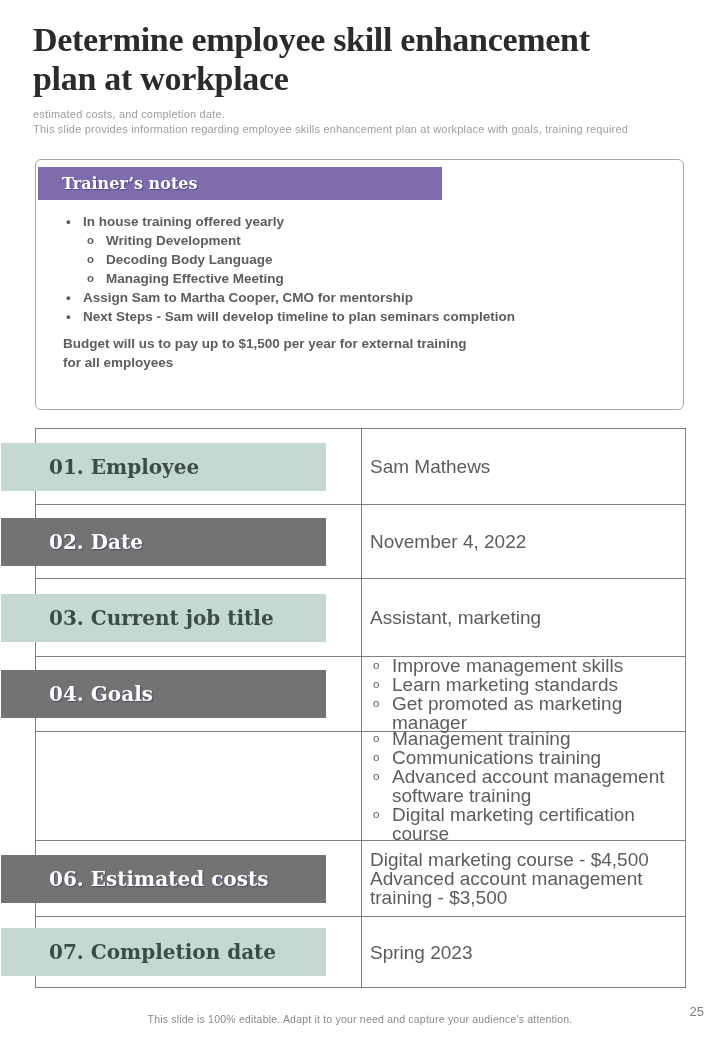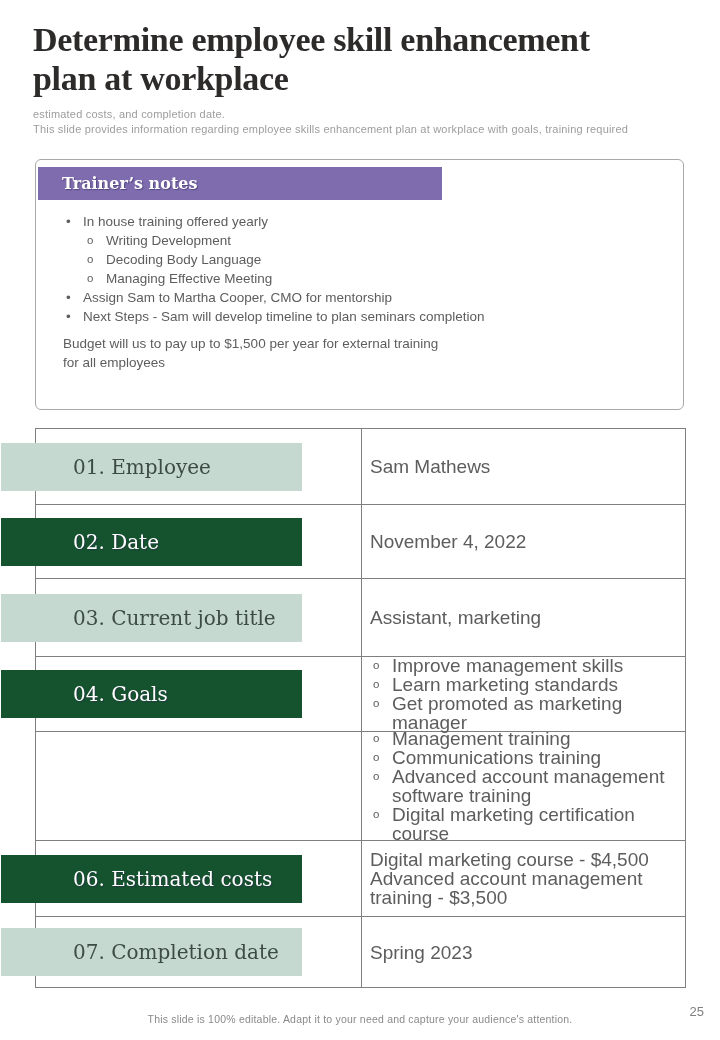--- a/index.html
+++ b/index.html
@@ -13,41 +13,41 @@
   .subtitle{position:absolute;left:33px;top:107px;width:660px;
             font-size:11px;line-height:15px;color:#9d9d9d;letter-spacing:0.2px;}
 
   
   .notes-box{position:absolute;left:35px;top:159px;width:649px;height:251px;
              border:1px solid #a8a8a8;border-radius:6px;background:#fff;box-sizing:border-box;}
   .notes-banner{position:absolute;left:2px;top:7px;width:404px;height:33px;background:#7e6cae;
                 color:#ffffff;font-family:"DejaVu Serif","Liberation Serif",serif;font-weight:700;
                 font-size:16px;line-height:33px;padding-left:24px;box-sizing:border-box;
                 text-shadow:1px 1px 1px rgba(50,40,85,0.55);}
-  .notes-flow{position:absolute;left:0;top:0;right:6px;padding-top:52px;}
+  .notes-flow{position:absolute;left:0;top:0;right:6px;padding-top:52px;font-weight:bold;}
   .nitem{position:relative;font-size:13.5px;line-height:19px;color:#5d5d5d;}
   .n1{padding-left:47px;padding-right:55px;}
   .n1::before{content:"\2022";position:absolute;left:30px;color:#5d5d5d;}
   .n2{padding-left:70px;}
   .n2::before{content:"o";position:absolute;left:51px;font-size:11.5px;color:#5d5d5d;}
   .budget{margin-top:8px;padding-left:27px;font-size:13.5px;line-height:19px;color:#5d5d5d;}
 
   
   .ptable{position:absolute;left:35px;top:428px;width:651px;height:560px;
           border:1px solid #7f7f7f;box-sizing:border-box;}
   .trow{position:relative;border-bottom:1px solid #7f7f7f;box-sizing:border-box;}
   .trow:last-child{border-bottom:none;}
   .vcell{position:absolute;left:325px;right:0;top:0;bottom:0;border-left:1px solid #7f7f7f;
          display:flex;flex-direction:column;justify-content:center;
          padding:4px 8px 4px 8px;box-sizing:border-box;}
-  .banner{position:absolute;left:-35px;width:301px;height:48px;top:50%;transform:translateY(-50%);
-          display:flex;align-items:center;padding-left:72px;box-sizing:border-box;
-          font-family:"DejaVu Serif","Liberation Serif",serif;font-weight:400;font-size:20px;}
+  .banner{position:absolute;left:-35px;width:325px;height:48px;top:50%;transform:translateY(-50%);
+          display:flex;align-items:center;padding-left:48px;box-sizing:border-box;
+          font-family:"DejaVu Serif","Liberation Serif",serif;font-weight:700;font-size:20px;}
   .banner.green{background:#c5d9d1;color:#3d4b46;}
-  .banner.purple{background:#14532d;color:#ffffff;text-shadow:1px 1px 1px rgba(50,40,85,0.55);}
+  .banner.purple{background:#737373;color:#ffffff;text-shadow:1px 1px 1px rgba(50,40,85,0.55);}
   .vitem{position:relative;font-size:19px;line-height:19px;color:#5d5d5d;}
   .vitem.b{padding-left:22px;}
   .vitem.b::before{content:"o";position:absolute;left:3px;font-size:11.5px;color:#5d5d5d;}
   .vitem.cont{padding-left:22px;}
 
   
   .footer-note{position:absolute;left:0;right:0;top:1013px;text-align:center;
                font-size:10.5px;color:#8a8a8a;letter-spacing:0.2px;}
   .page-num{position:absolute;right:16px;top:1004px;font-size:13px;color:#7f7f7f;}
 </style>

